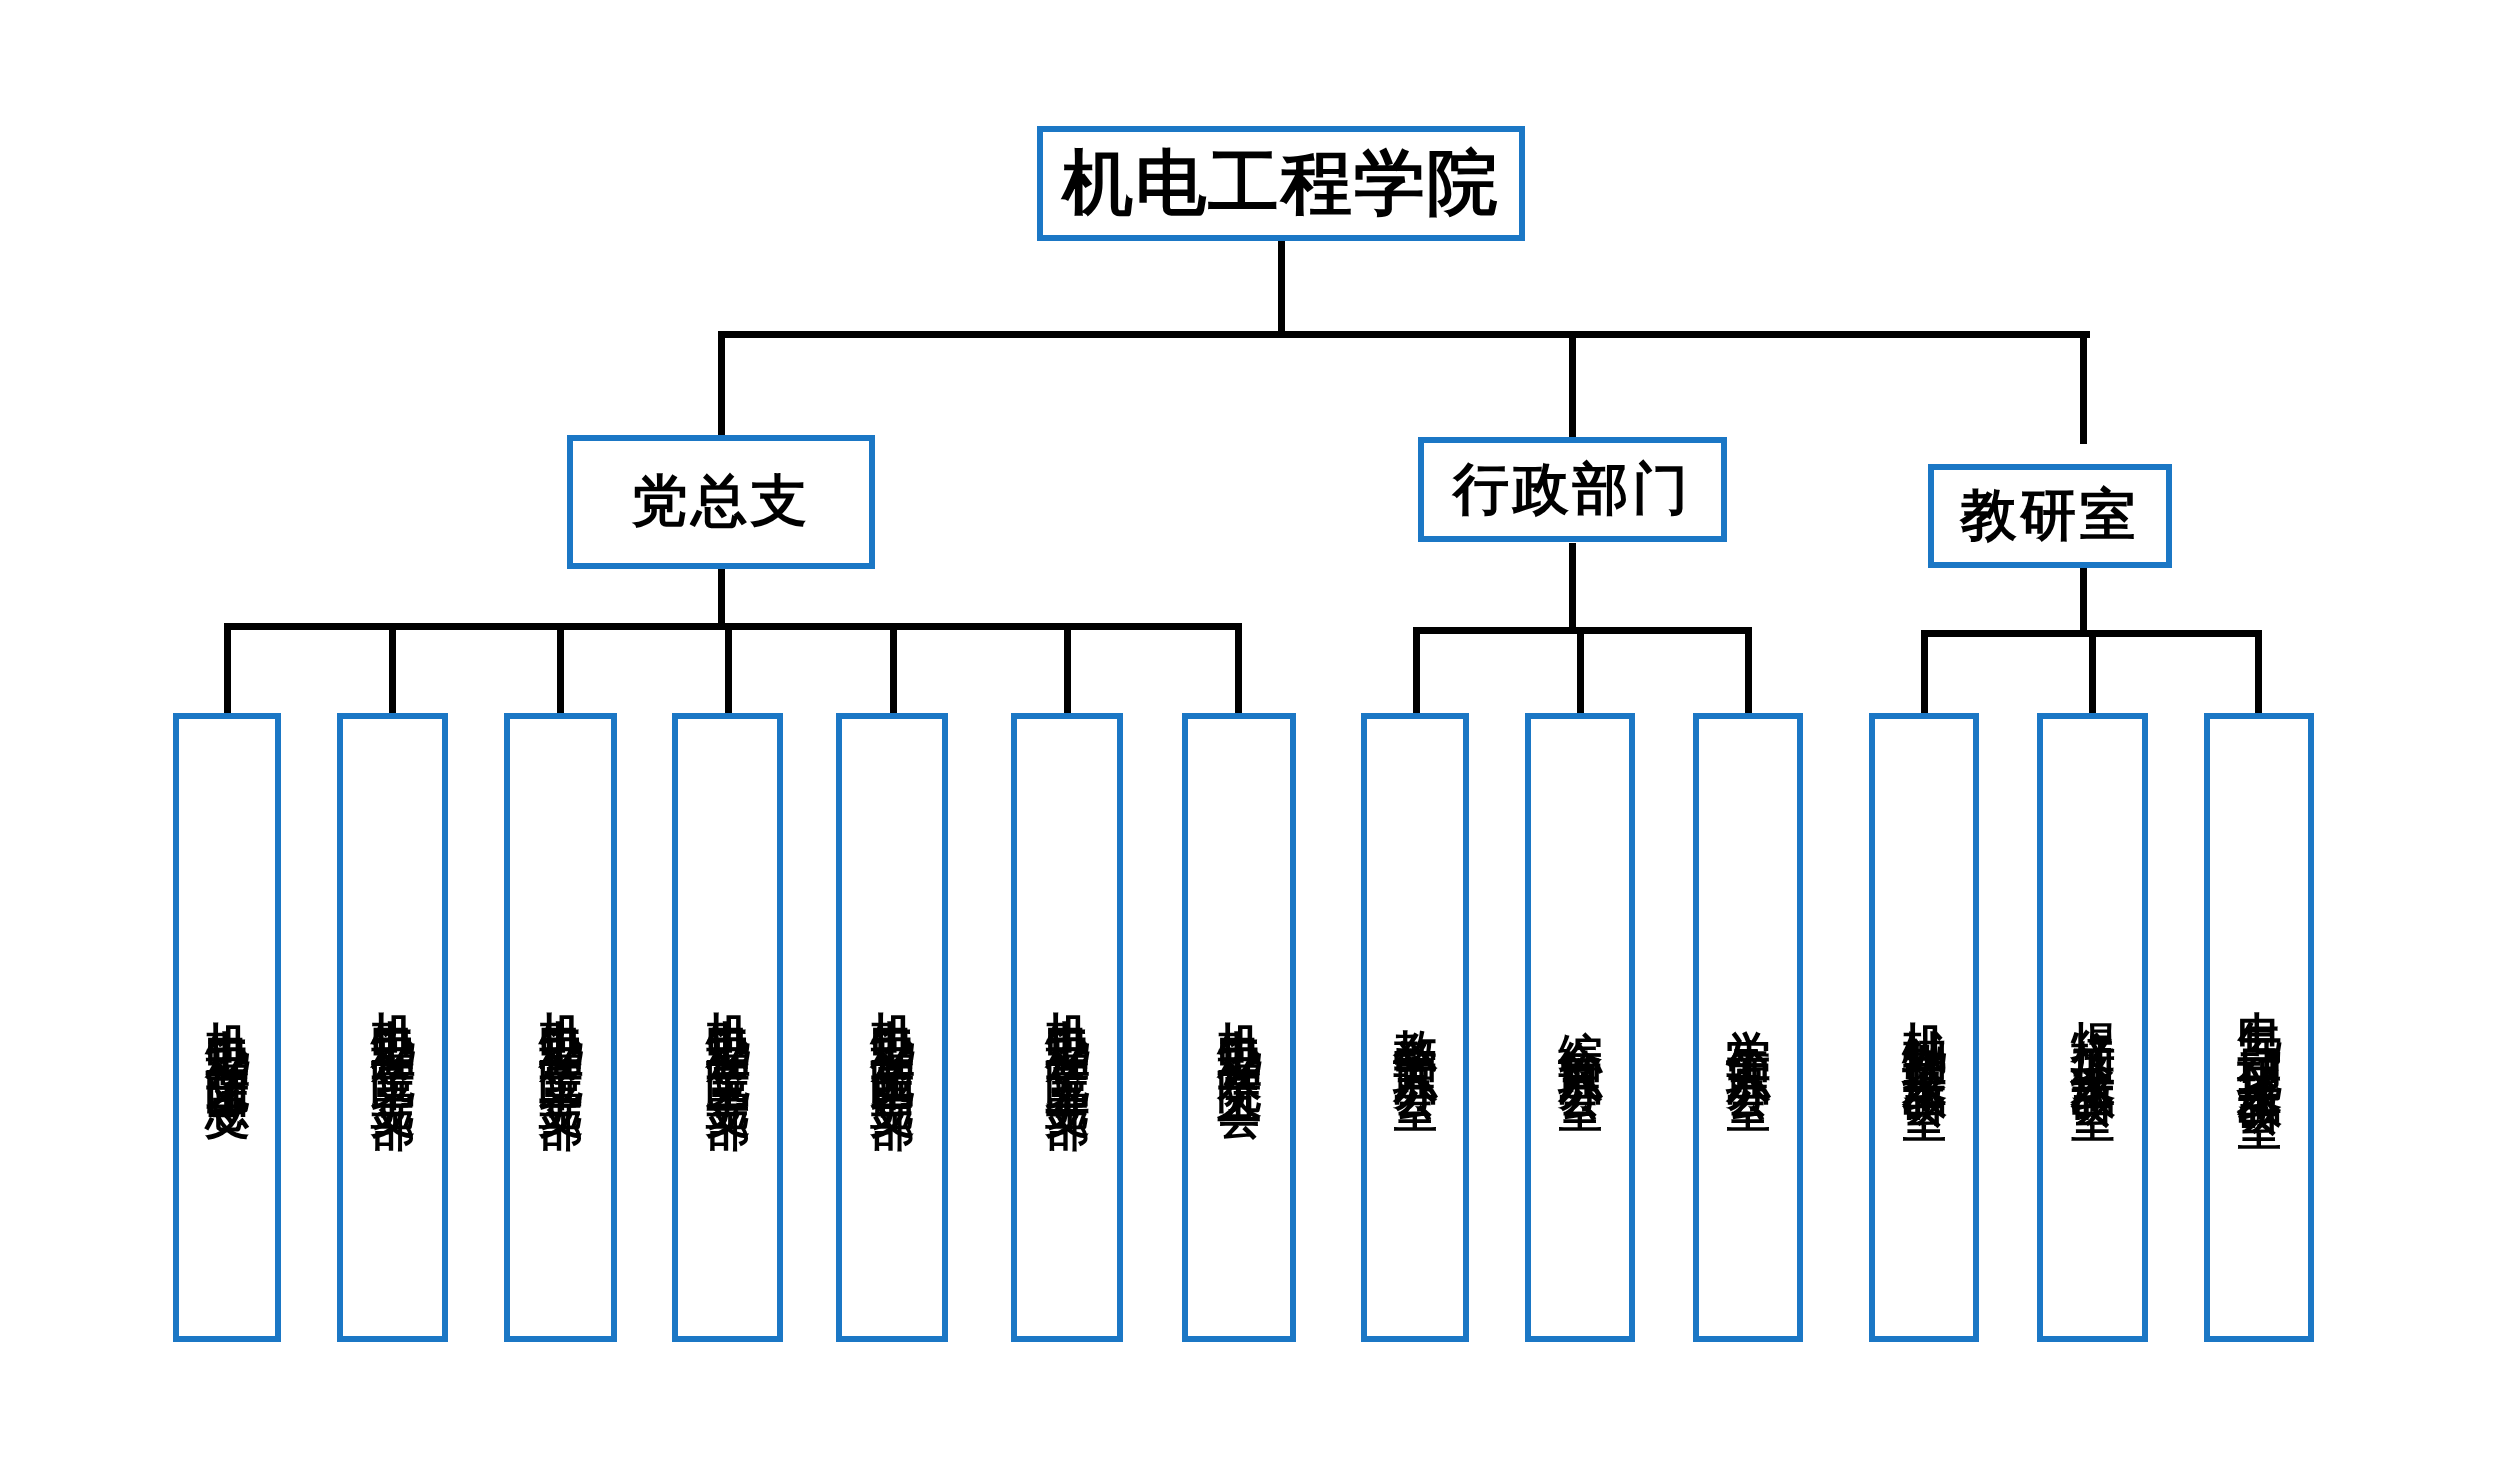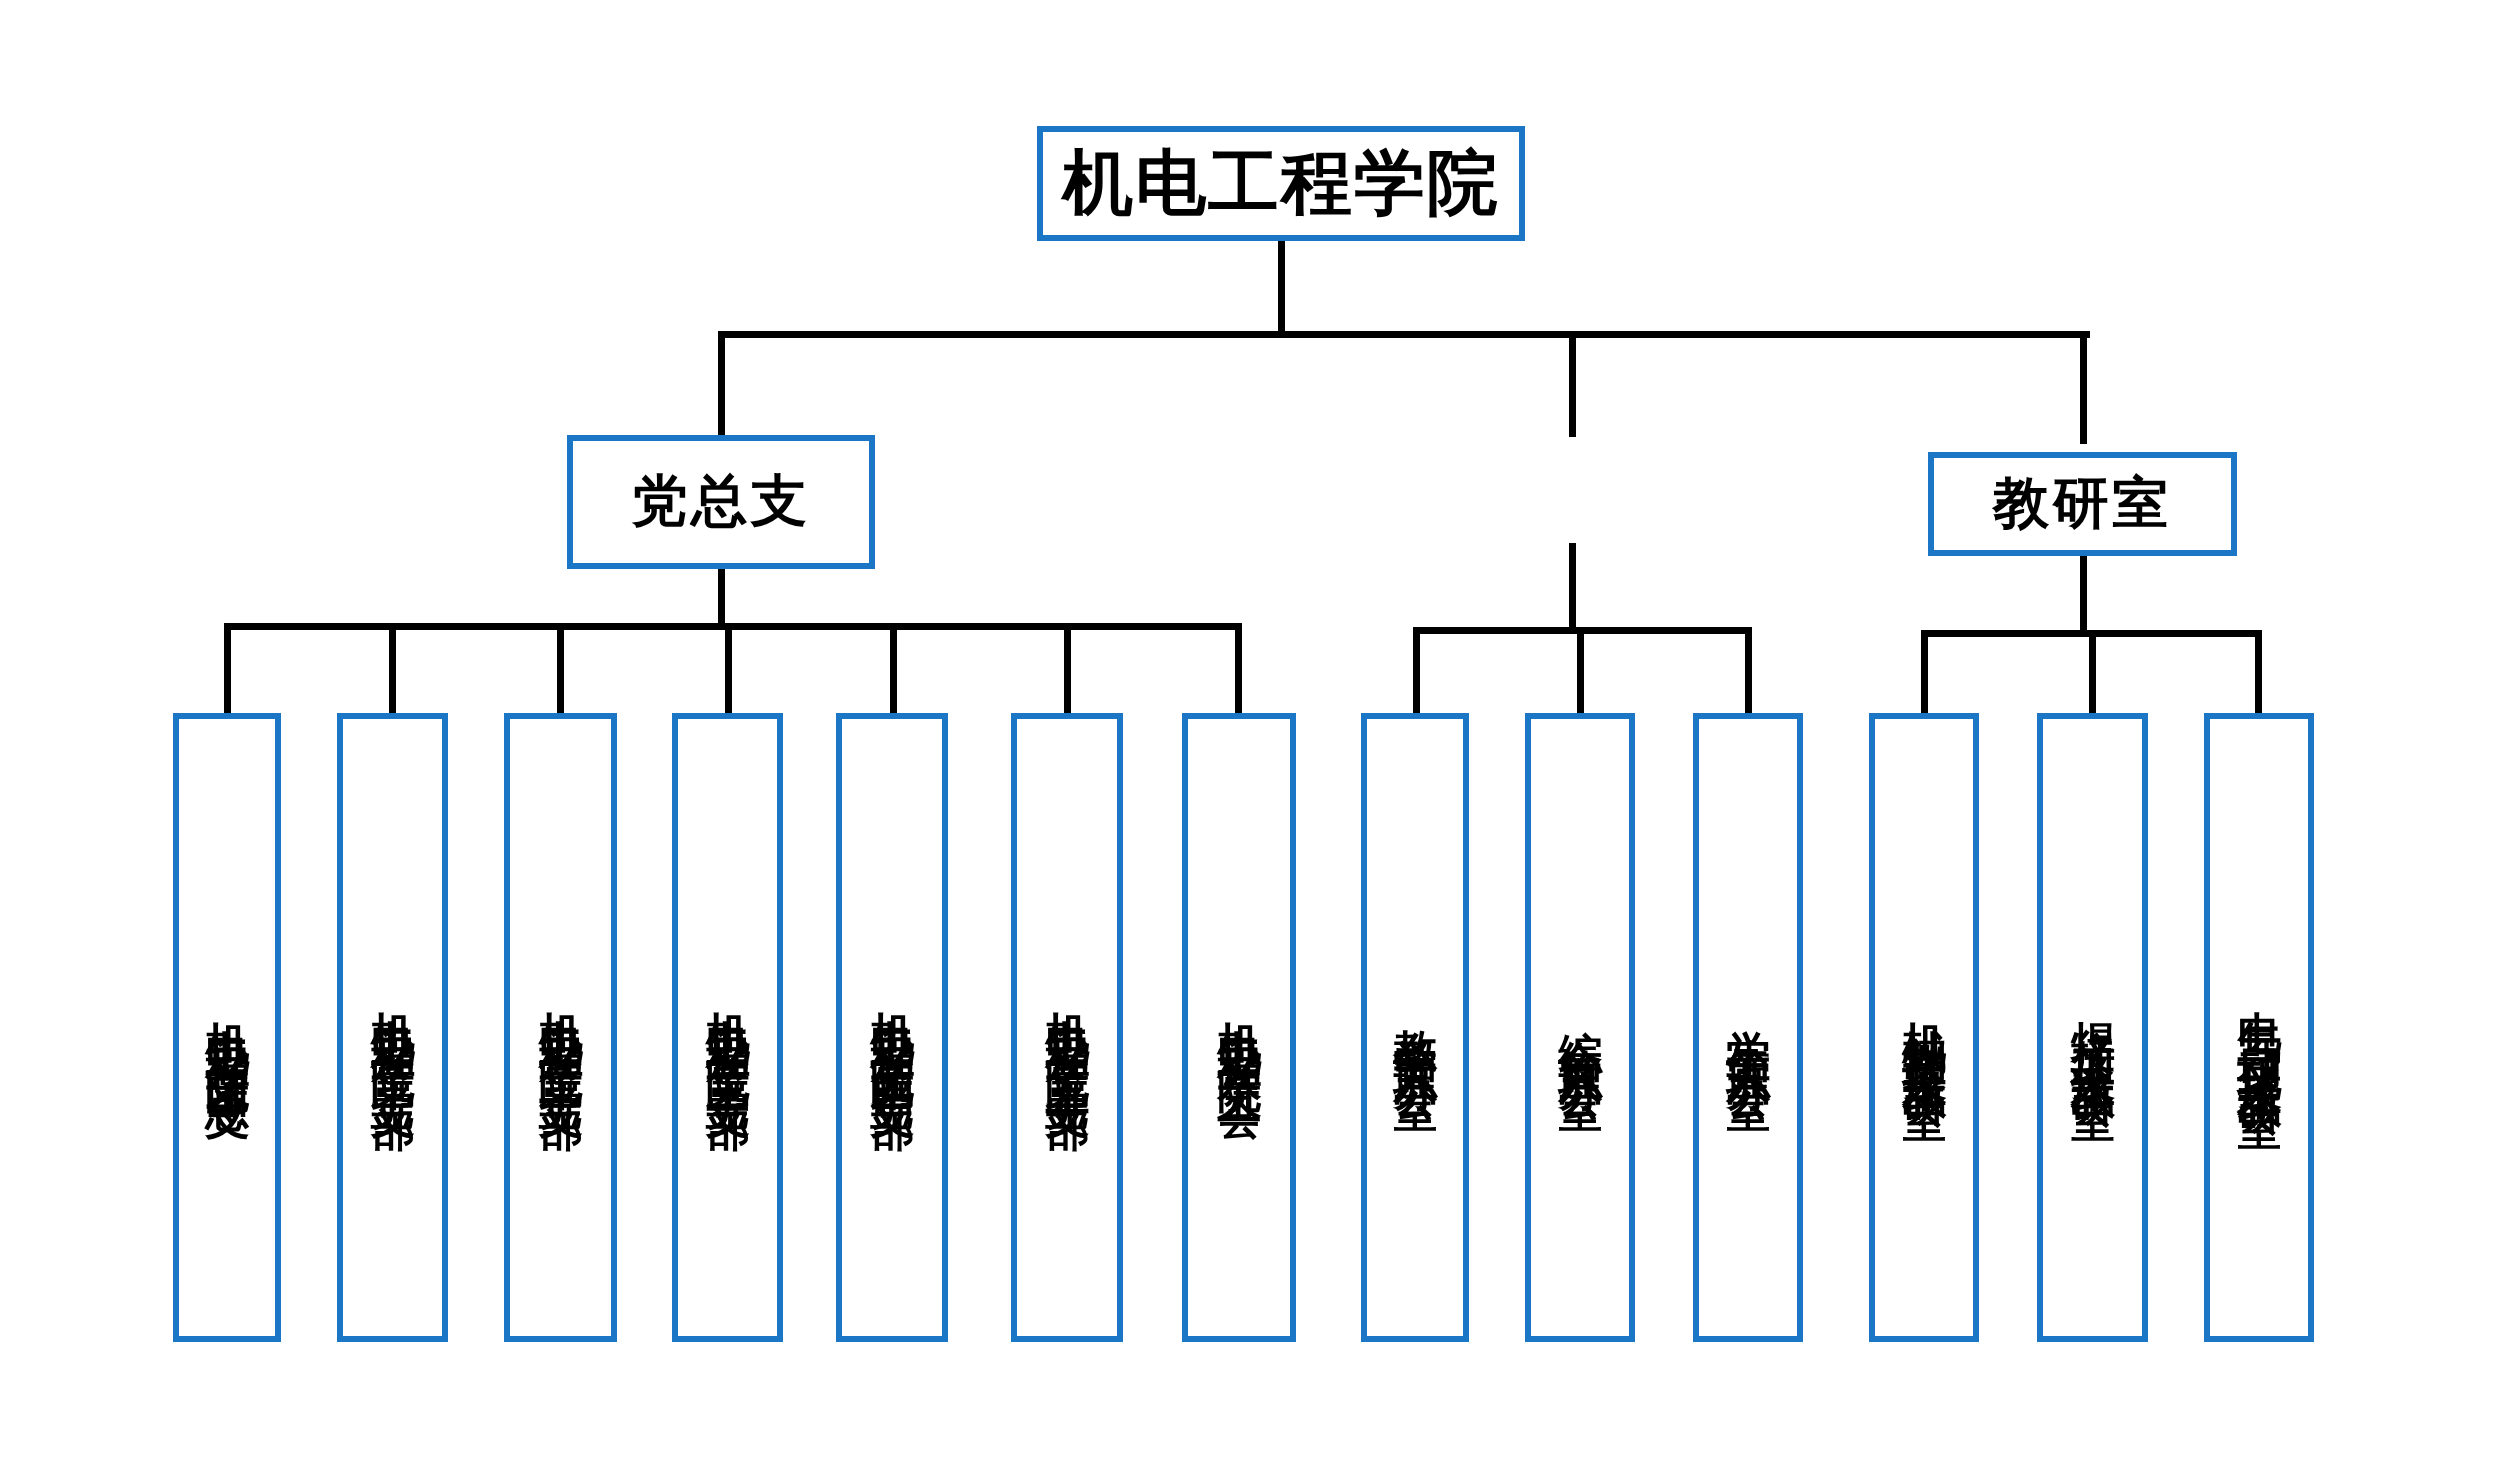--- a/index.html
+++ b/index.html
@@ -73,21 +73,24 @@
   <div class="line" style="left:2089px; top:630px; width:6.5px; height:83px;"></div>
   <div class="line" style="left:2255px; top:630px; width:6.5px; height:83px;"></div>
 
   <div class="node root" style="left:1037px; top:126px; width:488px; height:115px;">
     <span>机电工程学院</span>
   </div>
 
   <div class="node lvl2" style="left:567px; top:435px; width:308px; height:134px;">
     <span>党总支</span>
   </div>
-  <div class="node lvl2" style="left:1928px; top:452px; width:309px; height:104px;">
+  <div class="node lvl2" style="left:1418px; top:437px; width:309px; height:105px;">
+    <span>行政部门</span>
+  </div>
+  <div class="node lvl2" style="left:1928px; top:464px; width:244px; height:104px;">
     <span>教研室</span>
   </div>
 
   <div class="node leaf" style="left:173px; top:713px; width:108px; height:629px;">
     <span class="vtext">机电工程学院团总支</span>
   </div>
   <div class="node leaf" style="left:337px; top:713px; width:111px; height:629px;">
     <span class="vtext">机电工程学院第一党支部</span>
   </div>
   <div class="node leaf" style="left:504px; top:713px; width:113px; height:629px;">

